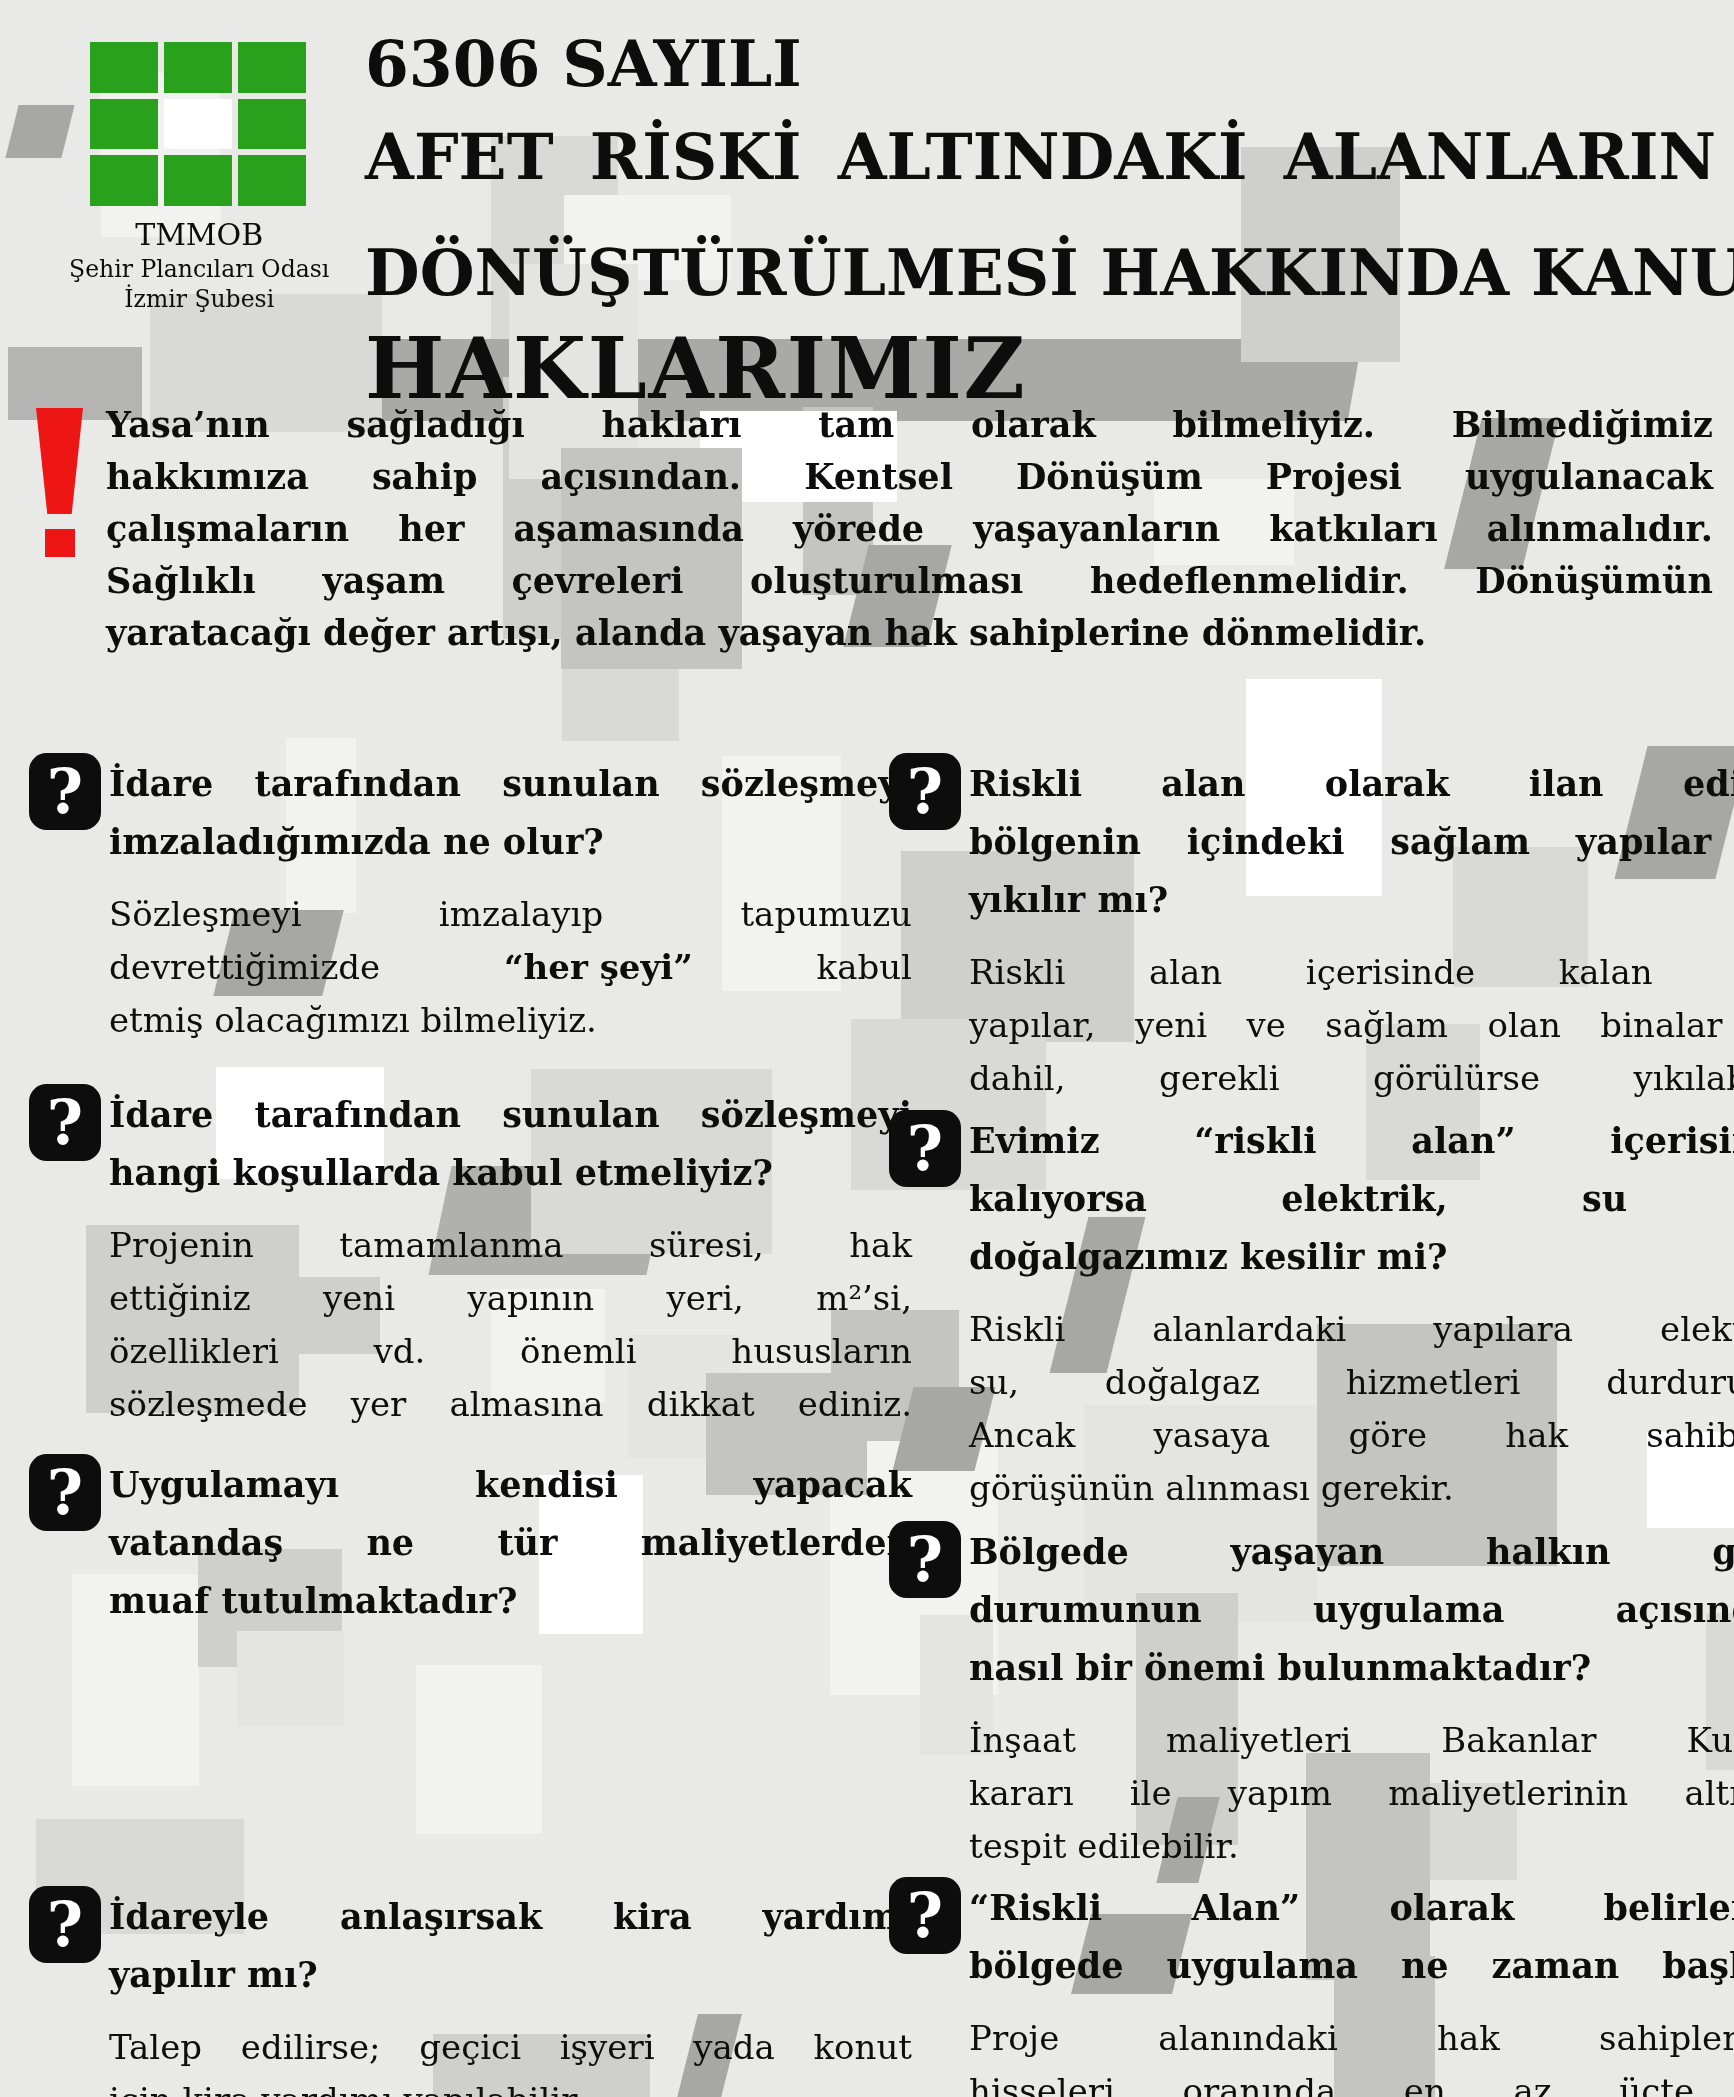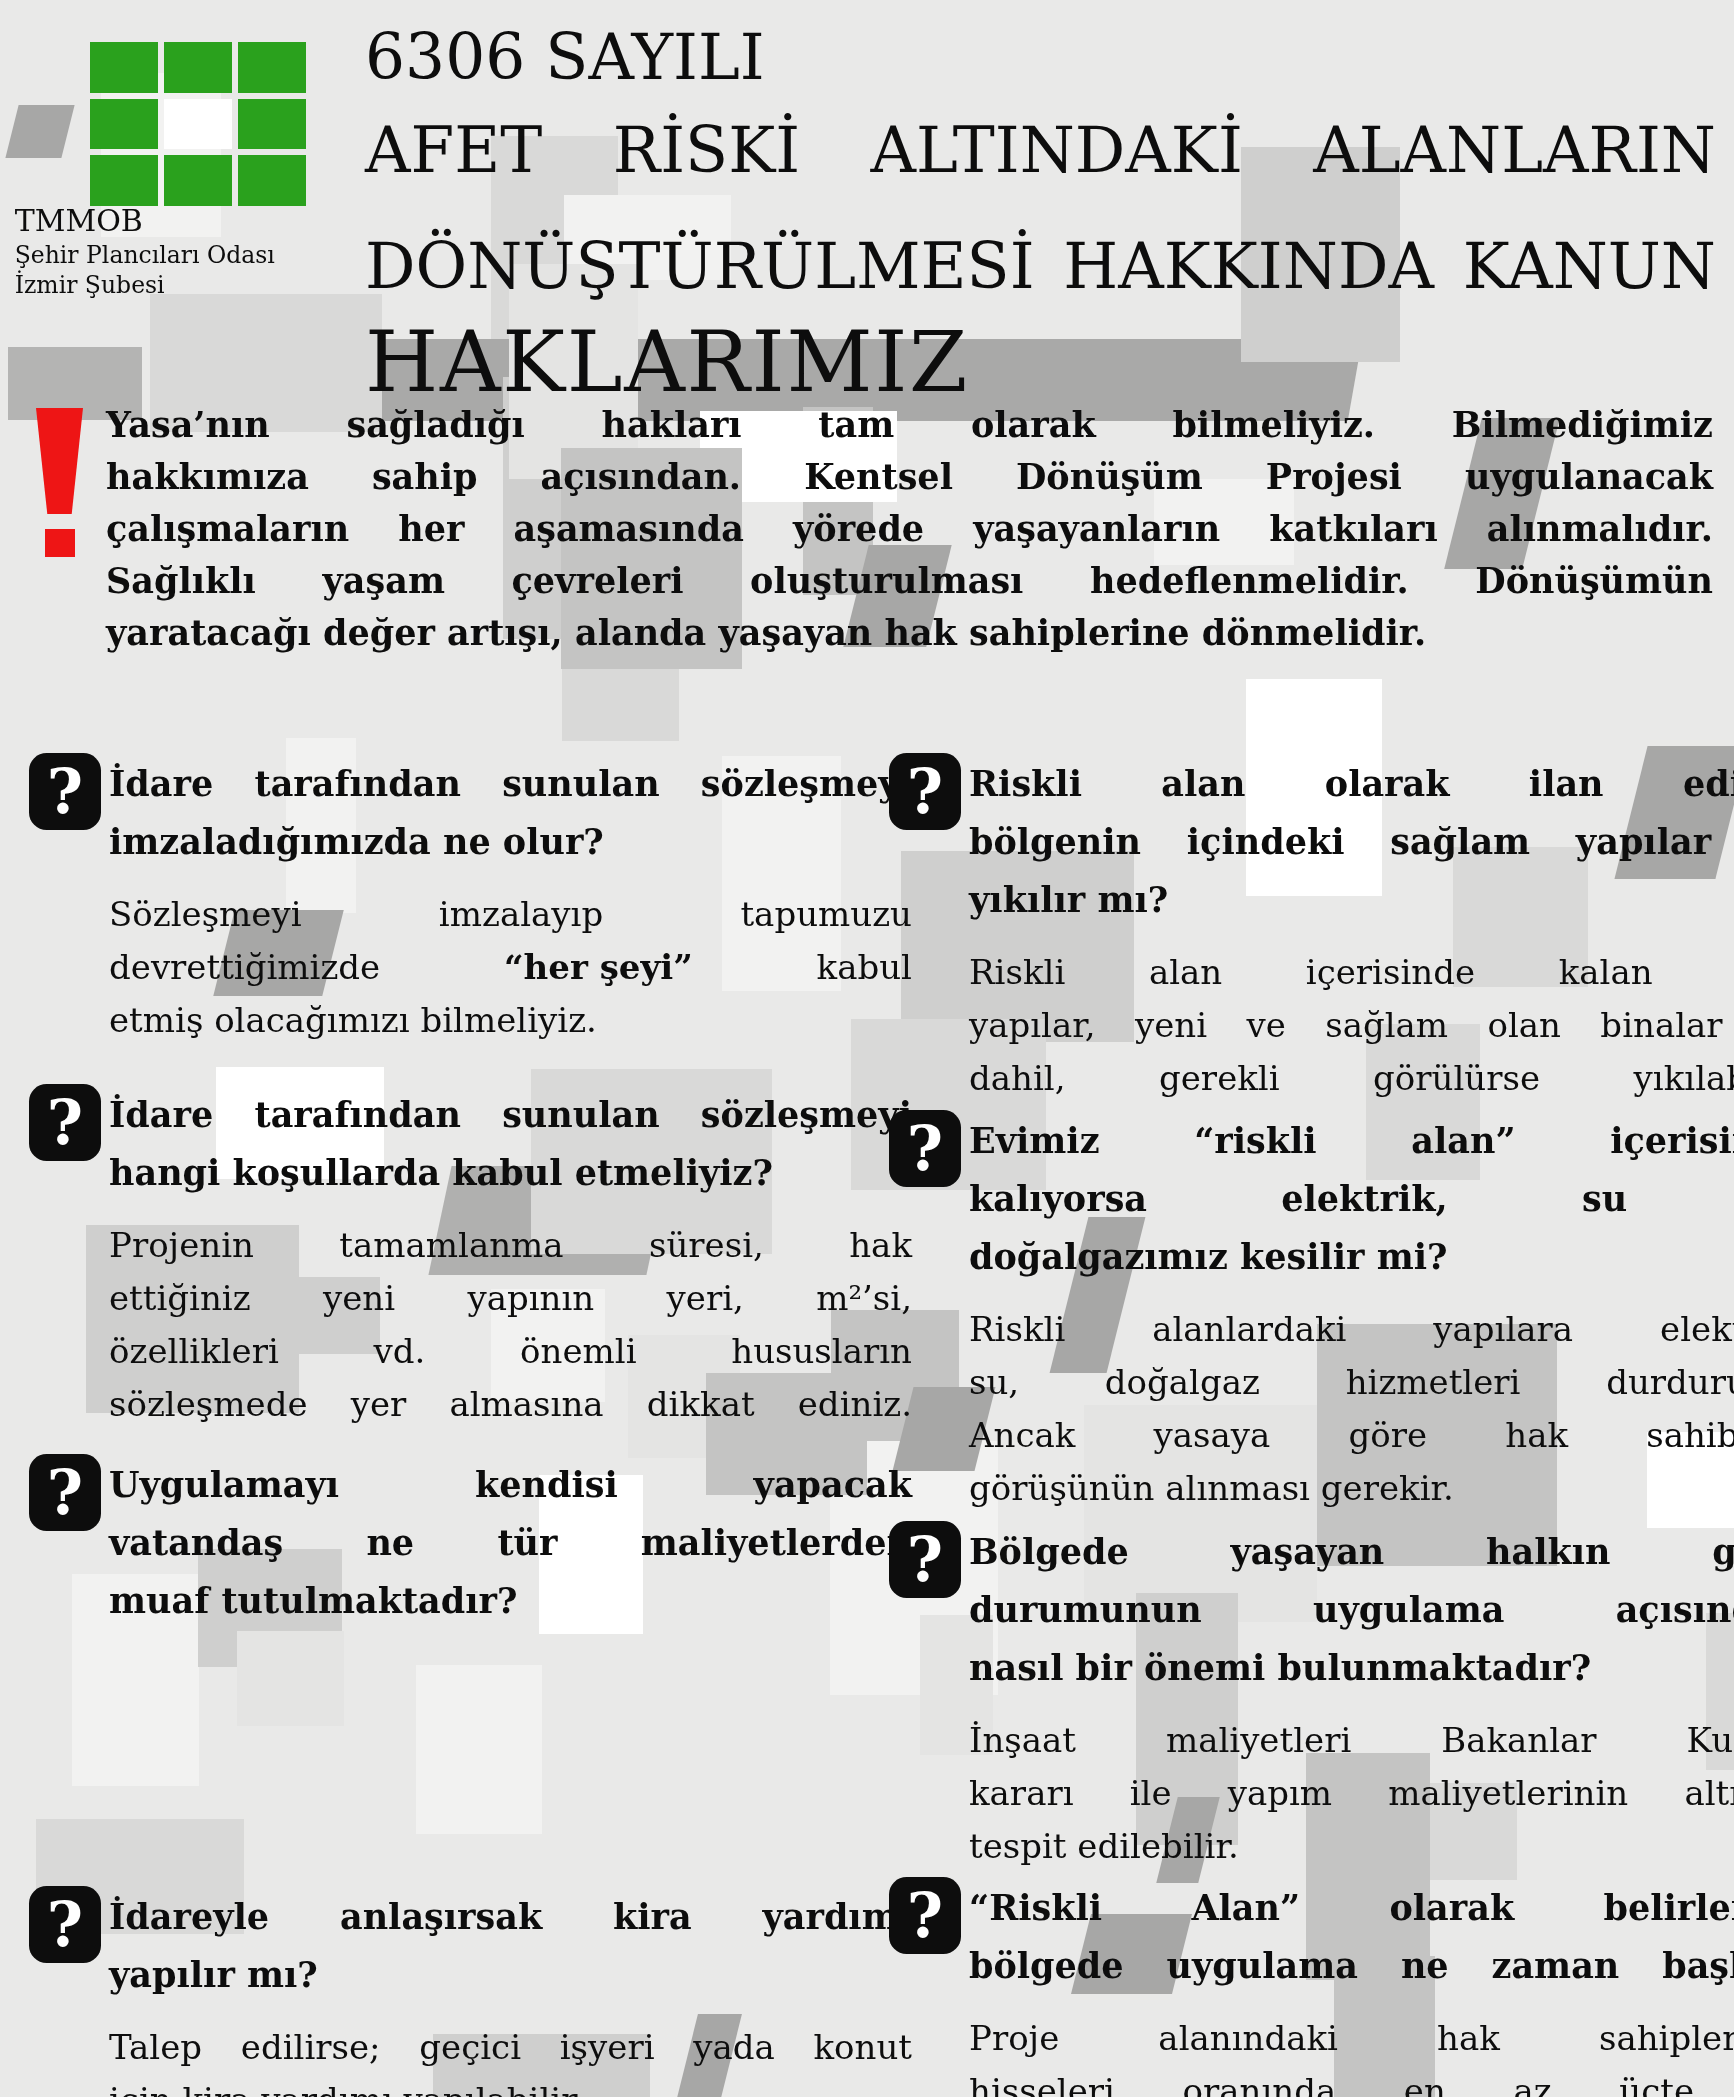--- a/index.html
+++ b/index.html
@@ -11,25 +11,25 @@
   [data-name="background-blocks"]{position:absolute;inset:0;z-index:0}
   [data-name="background-blocks"] i{display:block;position:absolute}
 
   
   .logo-grid{
     position:absolute;left:90px;top:42px;width:216px;height:164px;z-index:2;
     display:grid;grid-template-columns:repeat(3,1fr);grid-template-rows:repeat(3,1fr);gap:5.9px;
   }
   .logo-grid .sq{background:#2aa11d}
   .logo-grid .sq.center{background:#ffffff}
-  .logo-caption{position:absolute;left:14.7px;top:201px;width:369px;text-align:left;z-index:2}
+  .logo-caption{position:absolute;left:14.7px;top:215px;width:369px;text-align:center;z-index:2}
   .logo-caption .org{font-size:30px;line-height:39px}
   .logo-caption .sub{font-size:23.5px;line-height:30px}
 
-  .title-block{position:absolute;left:365px;top:26px;width:1351px;z-index:2;font-weight:normal}
+  .title-block{position:absolute;left:365px;top:33px;width:1351px;z-index:2;font-weight:bold}
   .title-line{font-size:63px;line-height:63px;white-space:nowrap}
   .title-line.j{text-align:justify;text-align-last:justify}
   .t1{margin-bottom:30px}
   .t2{margin-bottom:53px}
   .t3{margin-bottom:22px}
   .t-main{font-size:84px;line-height:84px;letter-spacing:1.7px}
 
   
   .excl-bar{position:absolute;left:36px;top:408px;width:47px;height:106px;background:#ee1515;z-index:2;
     clip-path:polygon(0 0,100% 0,76% 100%,24% 100%)}

